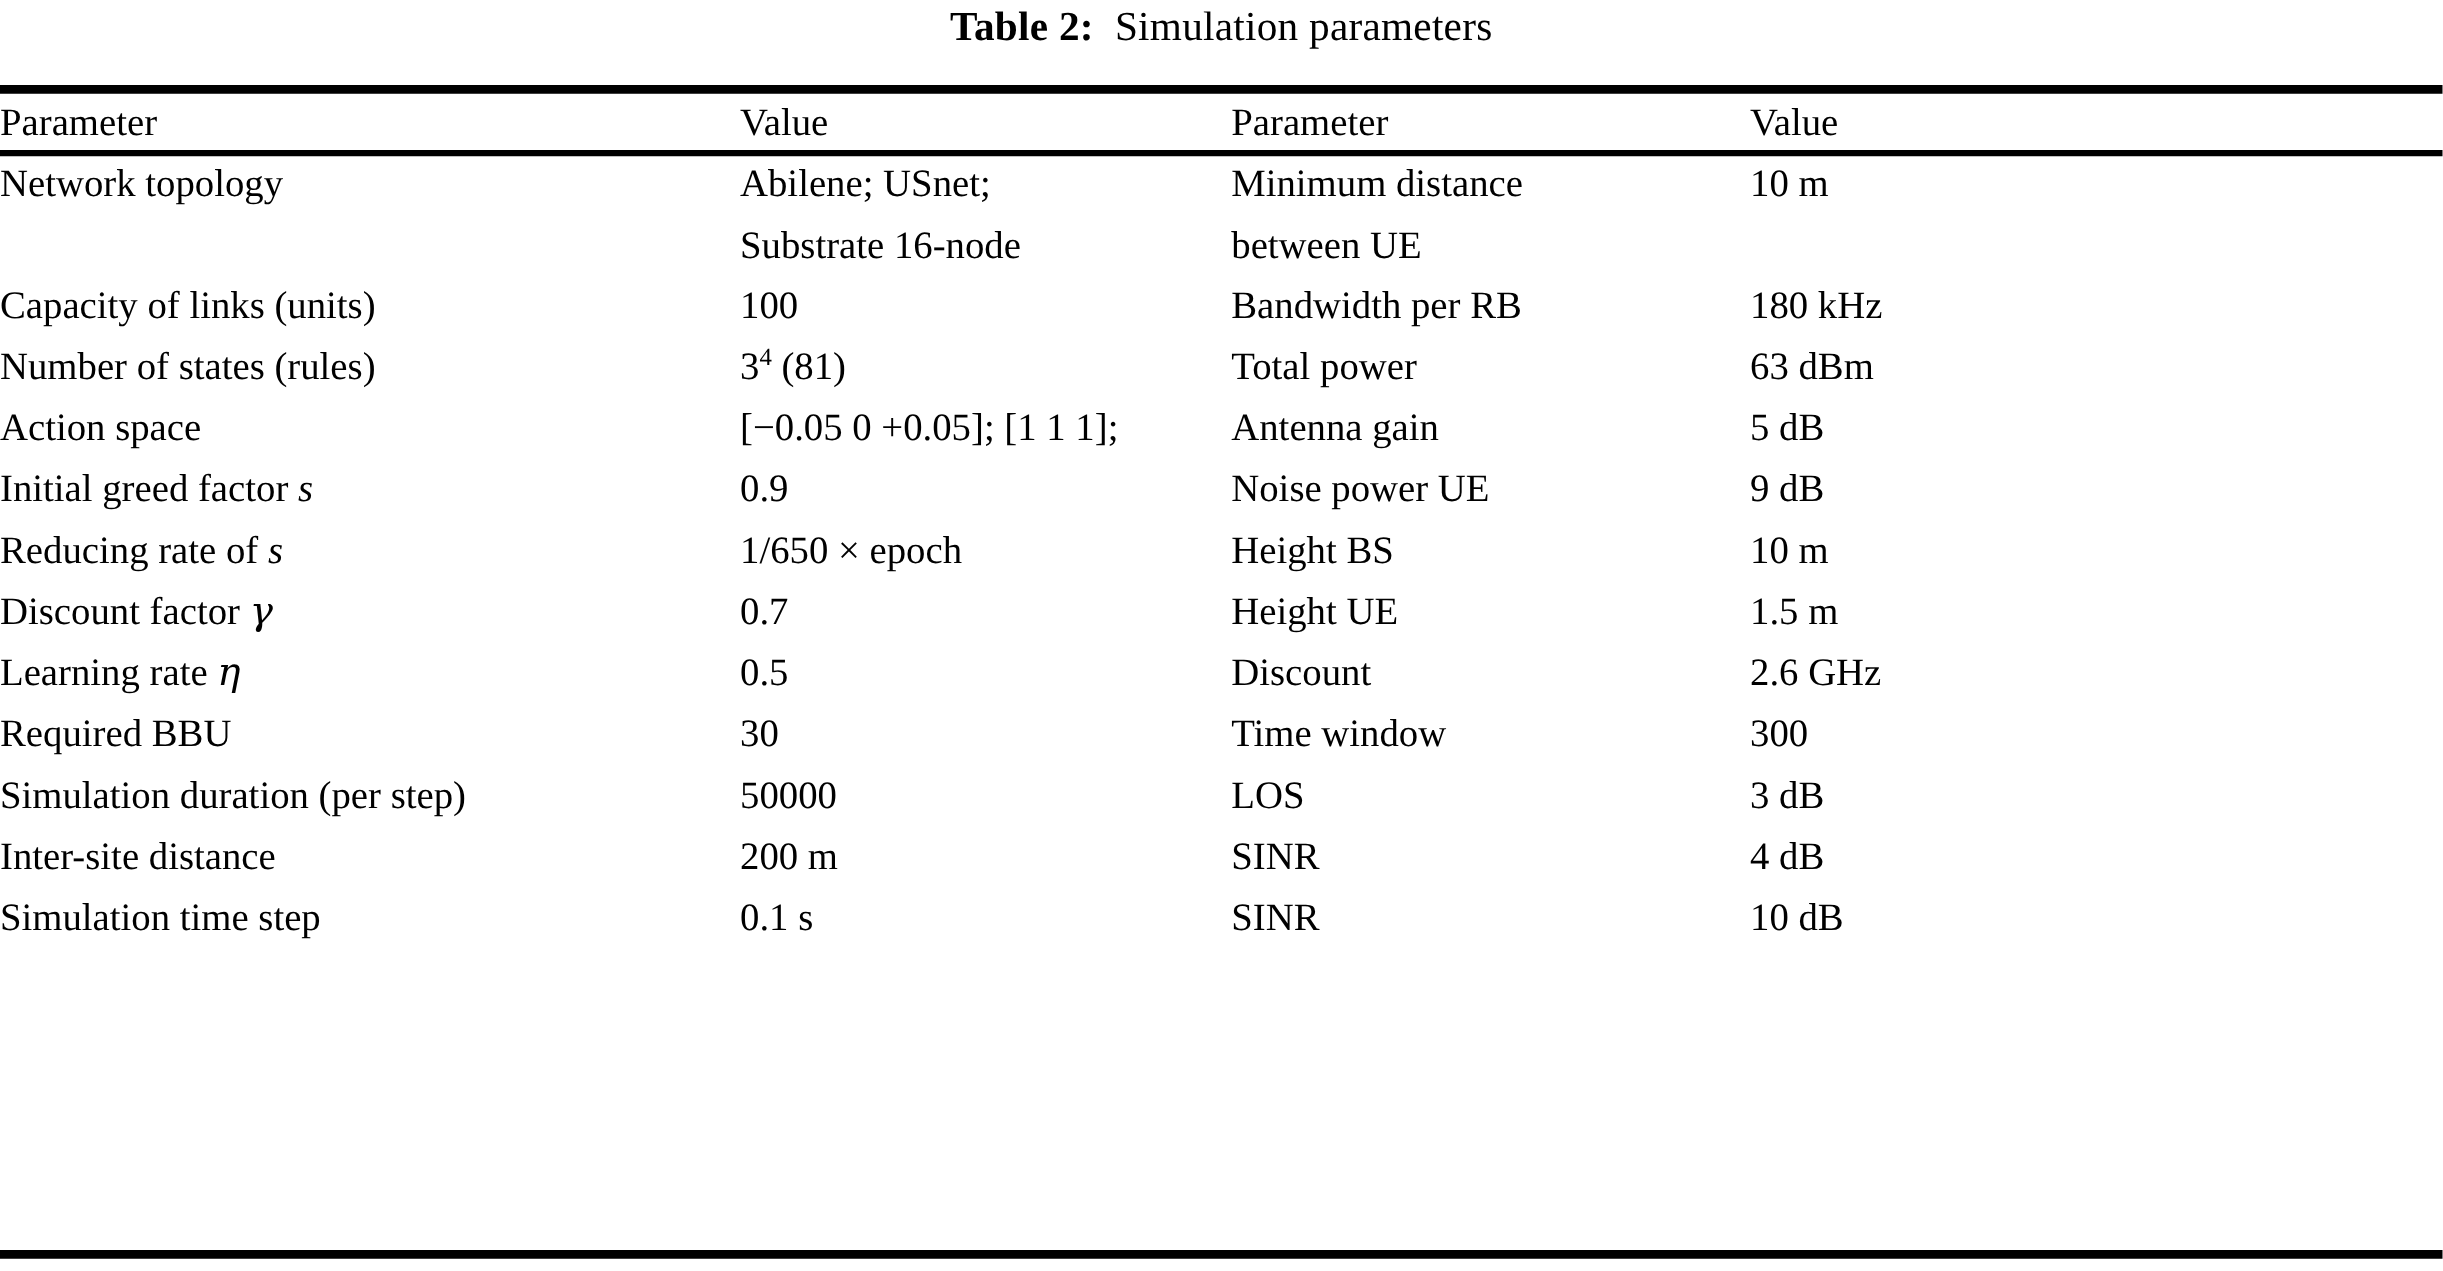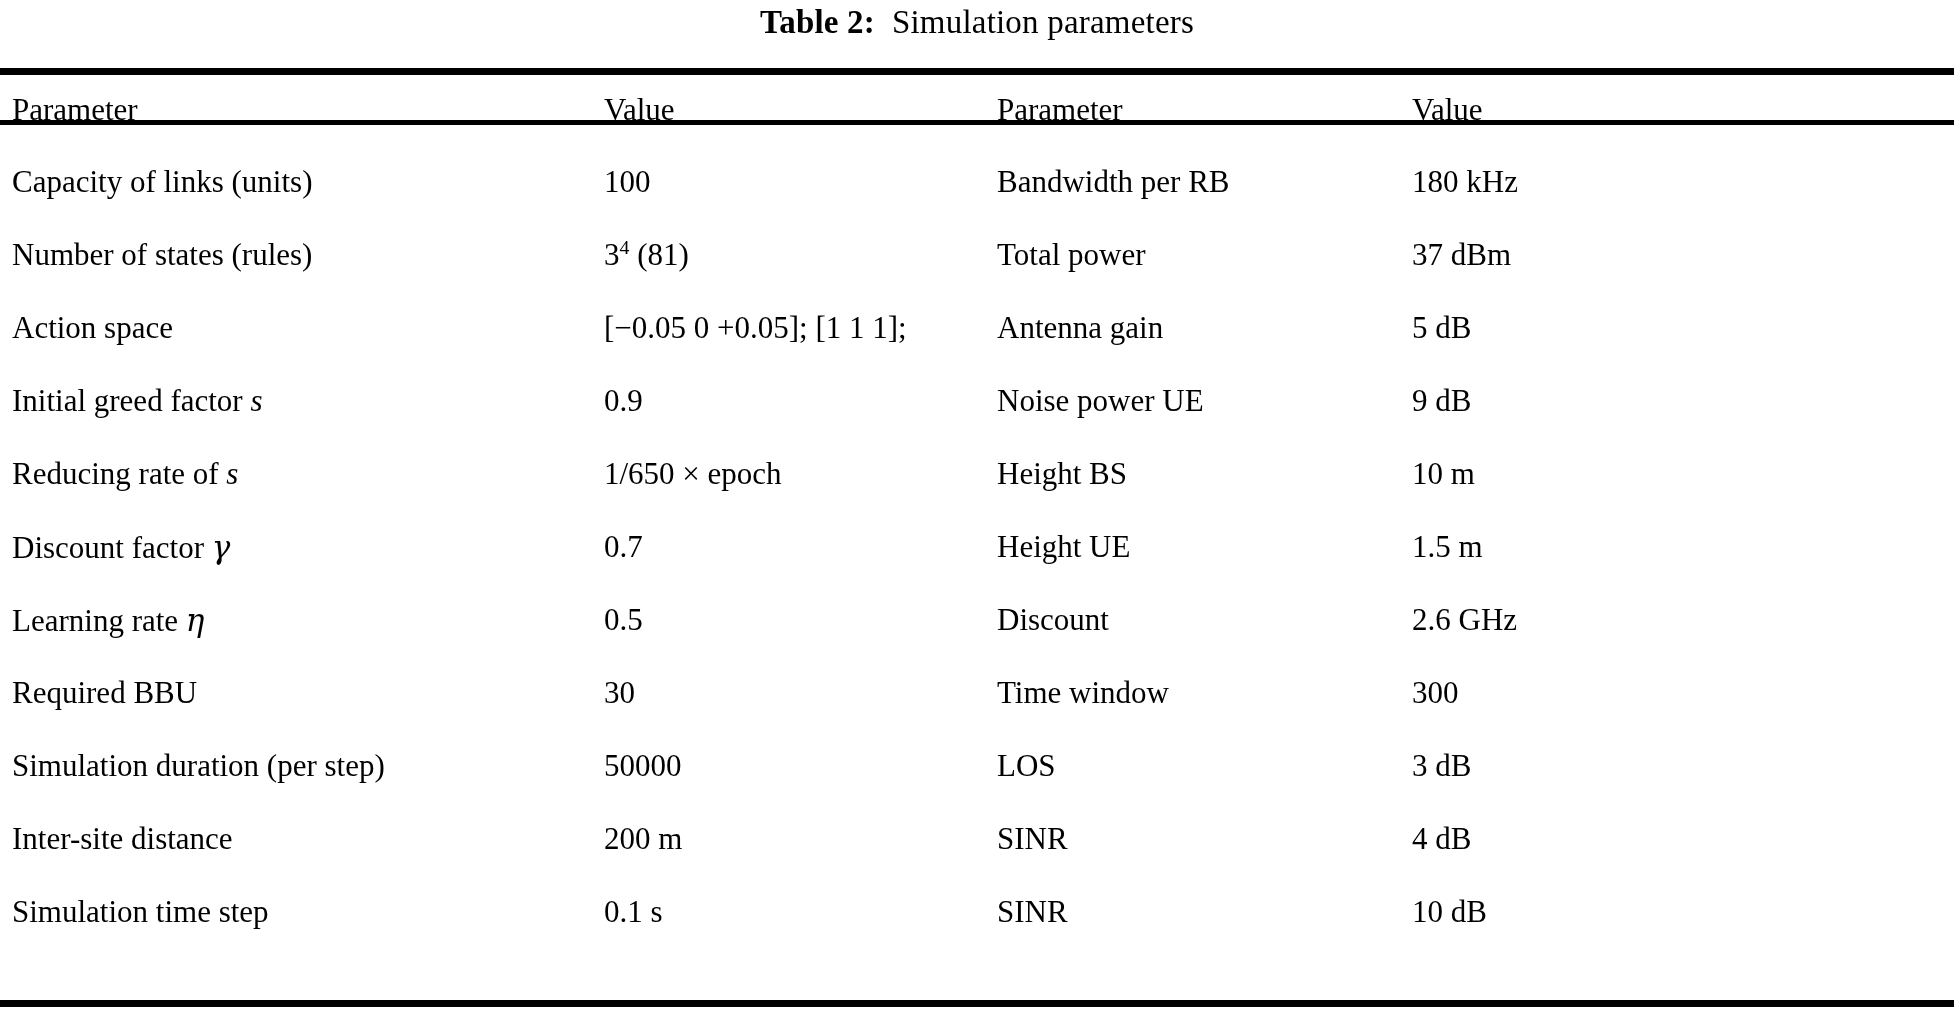--- a/index.html
+++ b/index.html
@@ -63,21 +63,21 @@
     font-size: 31px;
   }
   .tbl col.c-p1 { width: 592px; }
   .tbl col.c-v1 { width: 393px; }
   .tbl col.c-p2 { width: 415px; }
   .tbl col.c-v2 { width: 554px; }
 
   .tbl th, .tbl td {
     text-align: left;
     vertical-align: top;
-    padding: 12px;
+    padding: 0;
     font-weight: normal;
   }
 
   .tbl thead th {
     height: 46px;
     line-height: 44px;
     font-size: 31px;
   }
 
   .tbl tbody tr td {
@@ -132,34 +132,46 @@
     <thead>
       <tr>
         <th>Parameter</th>
         <th>Value</th>
         <th>Parameter</th>
         <th>Value</th>
       </tr>
     </thead>
     <tbody>
 
+      <tr class="tall">
+        <td>Network topology</td>
+        <td class="wrap2">
+          <span class="nowrapline">Abilene; USnet;</span>
+          <span class="nowrapline">Substrate 16-node</span>
+        </td>
+        <td class="wrap2">
+          <span class="nowrapline">Minimum distance</span>
+          <span class="nowrapline">between UE</span>
+        </td>
+        <td>10 m</td>
+      </tr>
 
 
       <tr>
         <td>Capacity of links (units)</td>
         <td>100</td>
         <td>Bandwidth per RB</td>
         <td>180 kHz</td>
       </tr>
 
       <tr>
         <td>Number of states (rules)</td>
         <td><span>3</span><sup class="exp">4</sup><span> (81)</span></td>
         <td>Total power</td>
-        <td>37 dBm</td>
+        <td>63 dBm</td>
       </tr>
 
       <tr>
         <td>Action space</td>
         <td>[−0.05 0 +0.05]; [1 1 1];</td>
         <td>Antenna gain</td>
         <td>5 dB</td>
       </tr>
 
       <tr>

